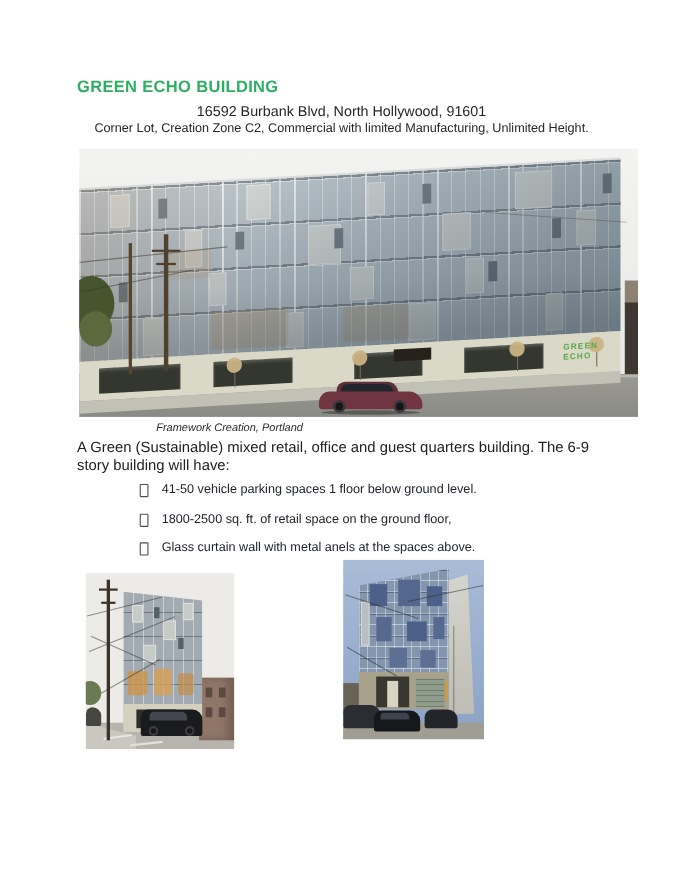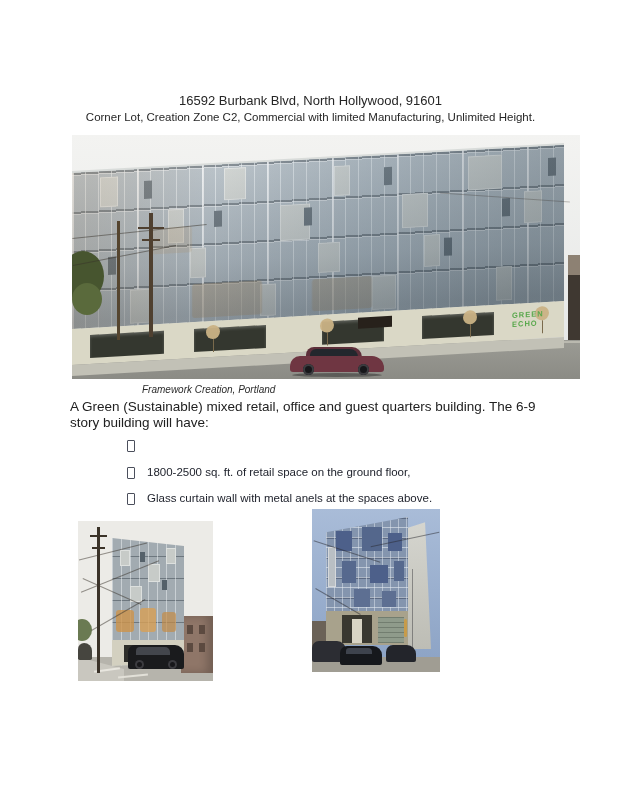--- a/index.html
+++ b/index.html
@@ -70,20 +70,21 @@
     clip-path:polygon(0 12%, 100% 0, 100% 100%, 0 100%);
   }
   .side-wall-b{background:linear-gradient(#d6d6d0,#bdbdb5);clip-path:polygon(0 9%, 78% 4%, 100% 100%, 0 100%);}
   .dark-car{position:absolute;border-radius:7px 9px 2px 2px;}
 </style>
 </head>
 <body>
 
 <div class="page">
 
+  <div class="abs doc-title">GREEN ECHO BUILDING</div>
   <div class="abs doc-address">16592 Burbank Blvd, North Hollywood, 91601</div>
   <div class="abs doc-zoning">Corner Lot, Creation Zone C2, Commercial with limited Manufacturing, Unlimited Height.</div>
 
   <div class="abs photo main-photo">
 
     <div class="abs street"></div>
     <div class="abs curb"></div>
 
     <div class="abs bldg-skew">
       <div class="abs parapet"></div>
@@ -162,20 +163,21 @@
   </div>
 
   <div class="abs doc-caption">Framework Creation, Portland</div>
   <div class="abs doc-intro">
     <div>A Green (Sustainable) mixed retail, office and guest quarters building. The 6-9</div>
     <div>story building will have:</div>
   </div>
 
   <div class="abs bullet-row" style="top:439px;">
     <span class="bullet-box"></span>
+    <span>41-50 vehicle parking spaces 1 floor below ground level.</span>
   </div>
   <div class="abs bullet-row" style="top:466px;">
     <span class="bullet-box"></span>
     <span>1800-2500 sq. ft. of retail space on the ground floor,</span>
   </div>
   <div class="abs bullet-row" style="top:492px;">
     <span class="bullet-box"></span>
     <span>Glass curtain wall with metal anels at the spaces above.</span>
   </div>
 

